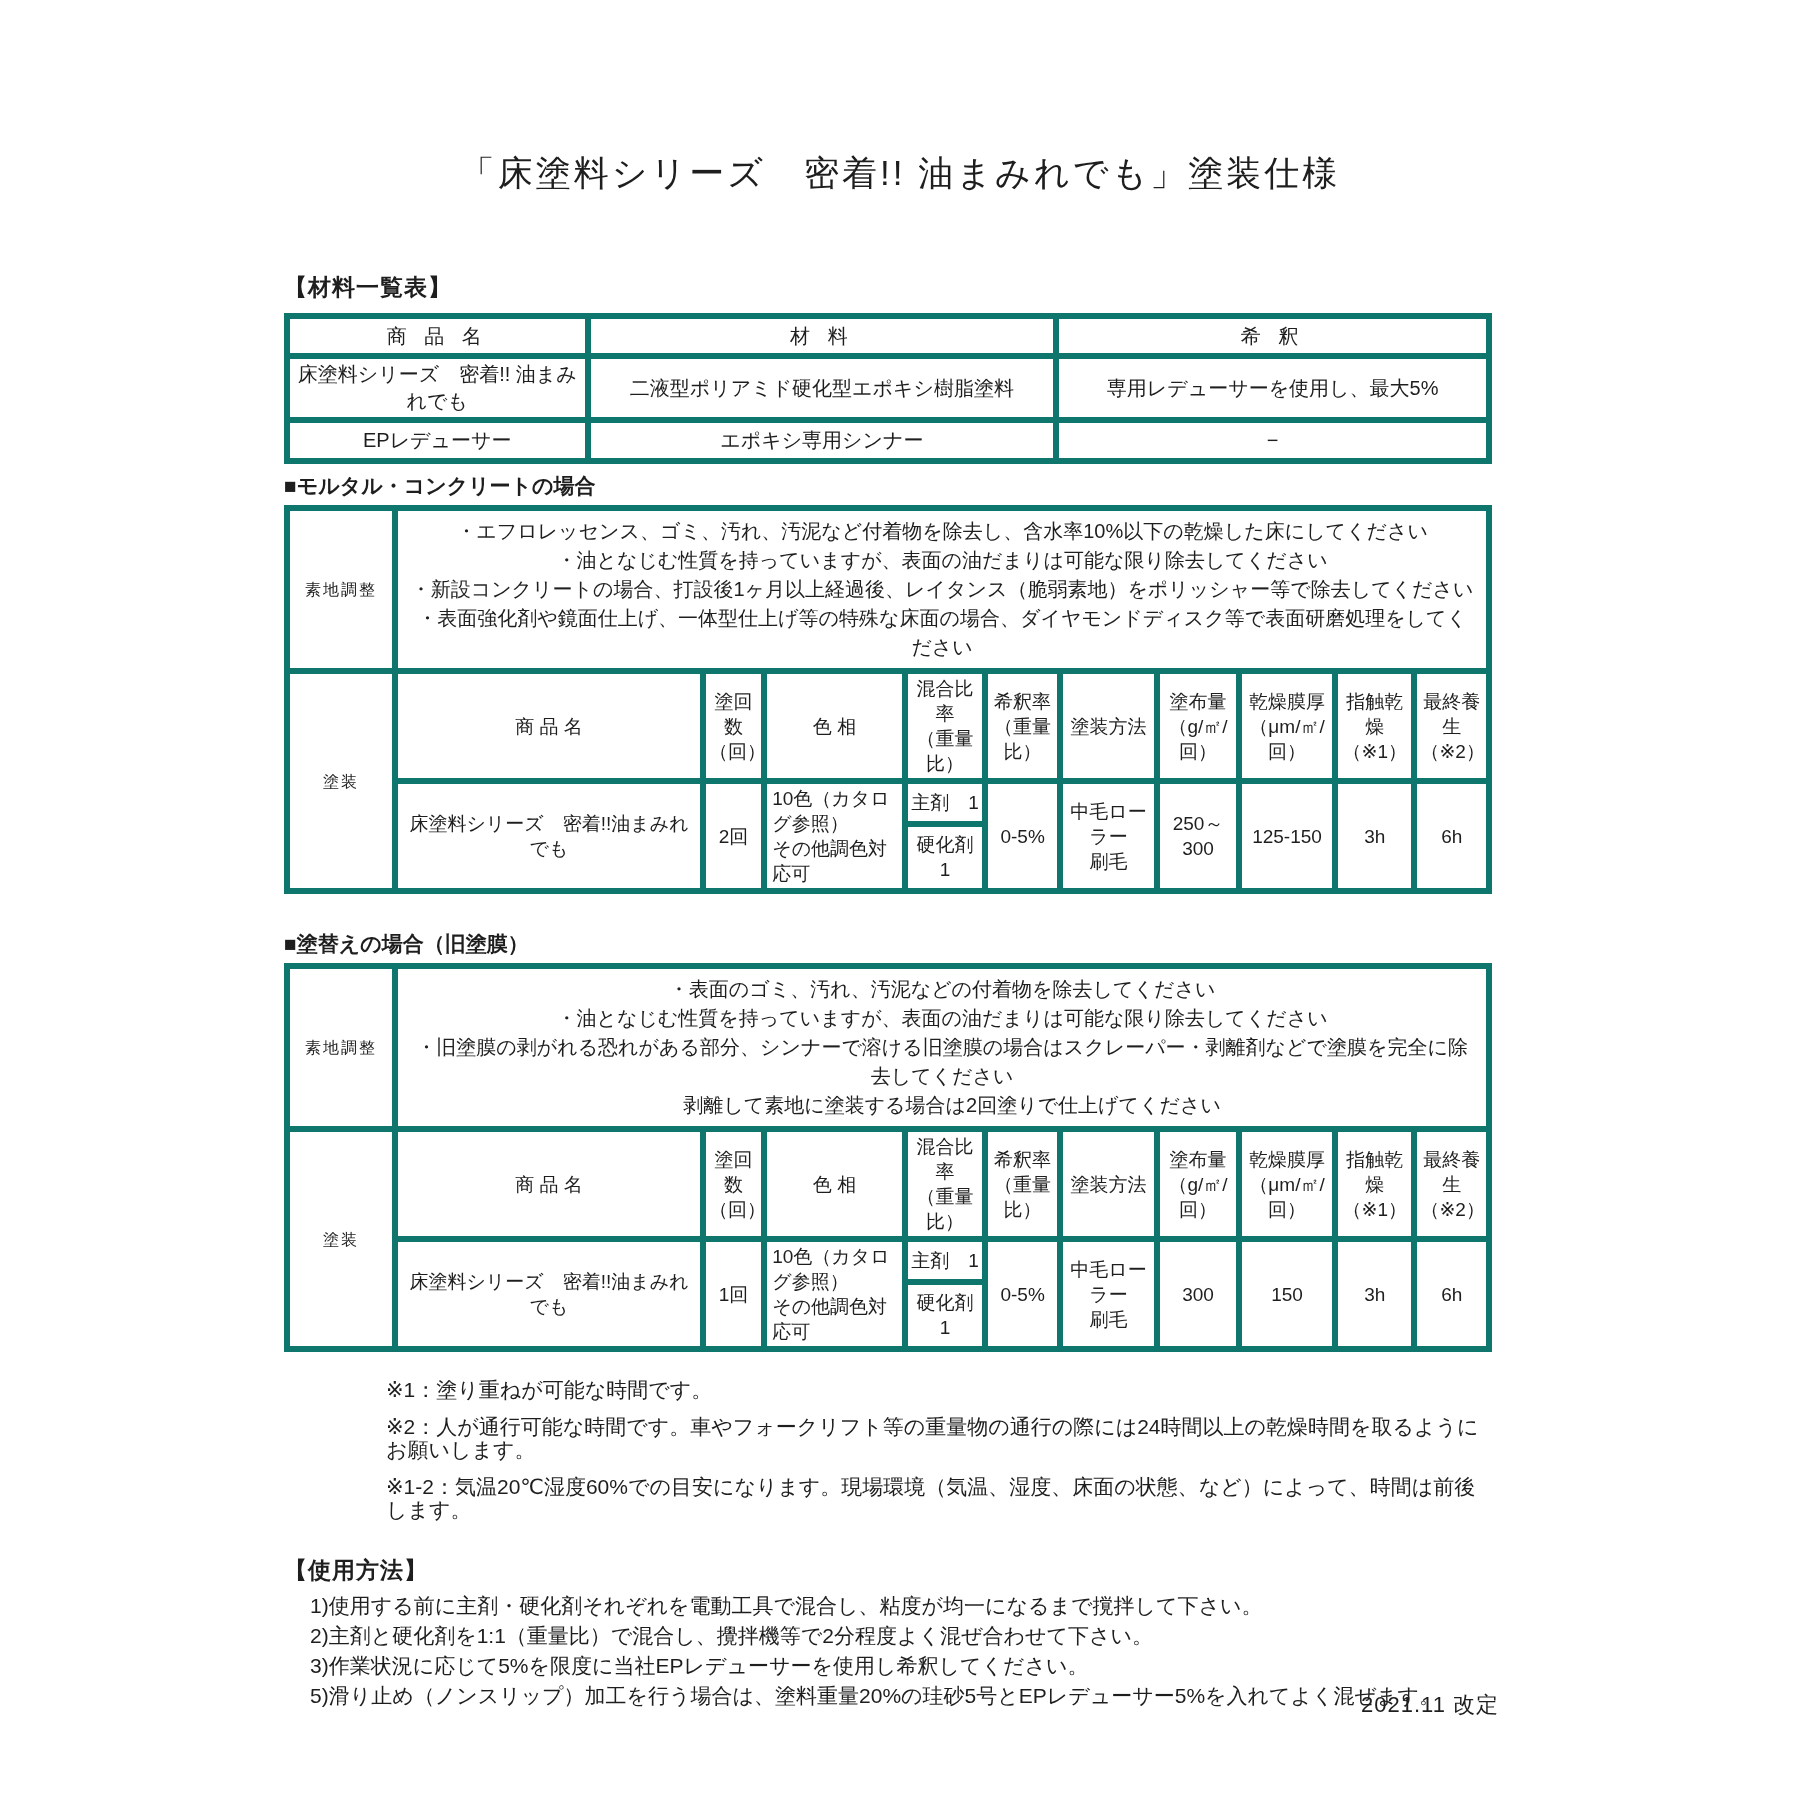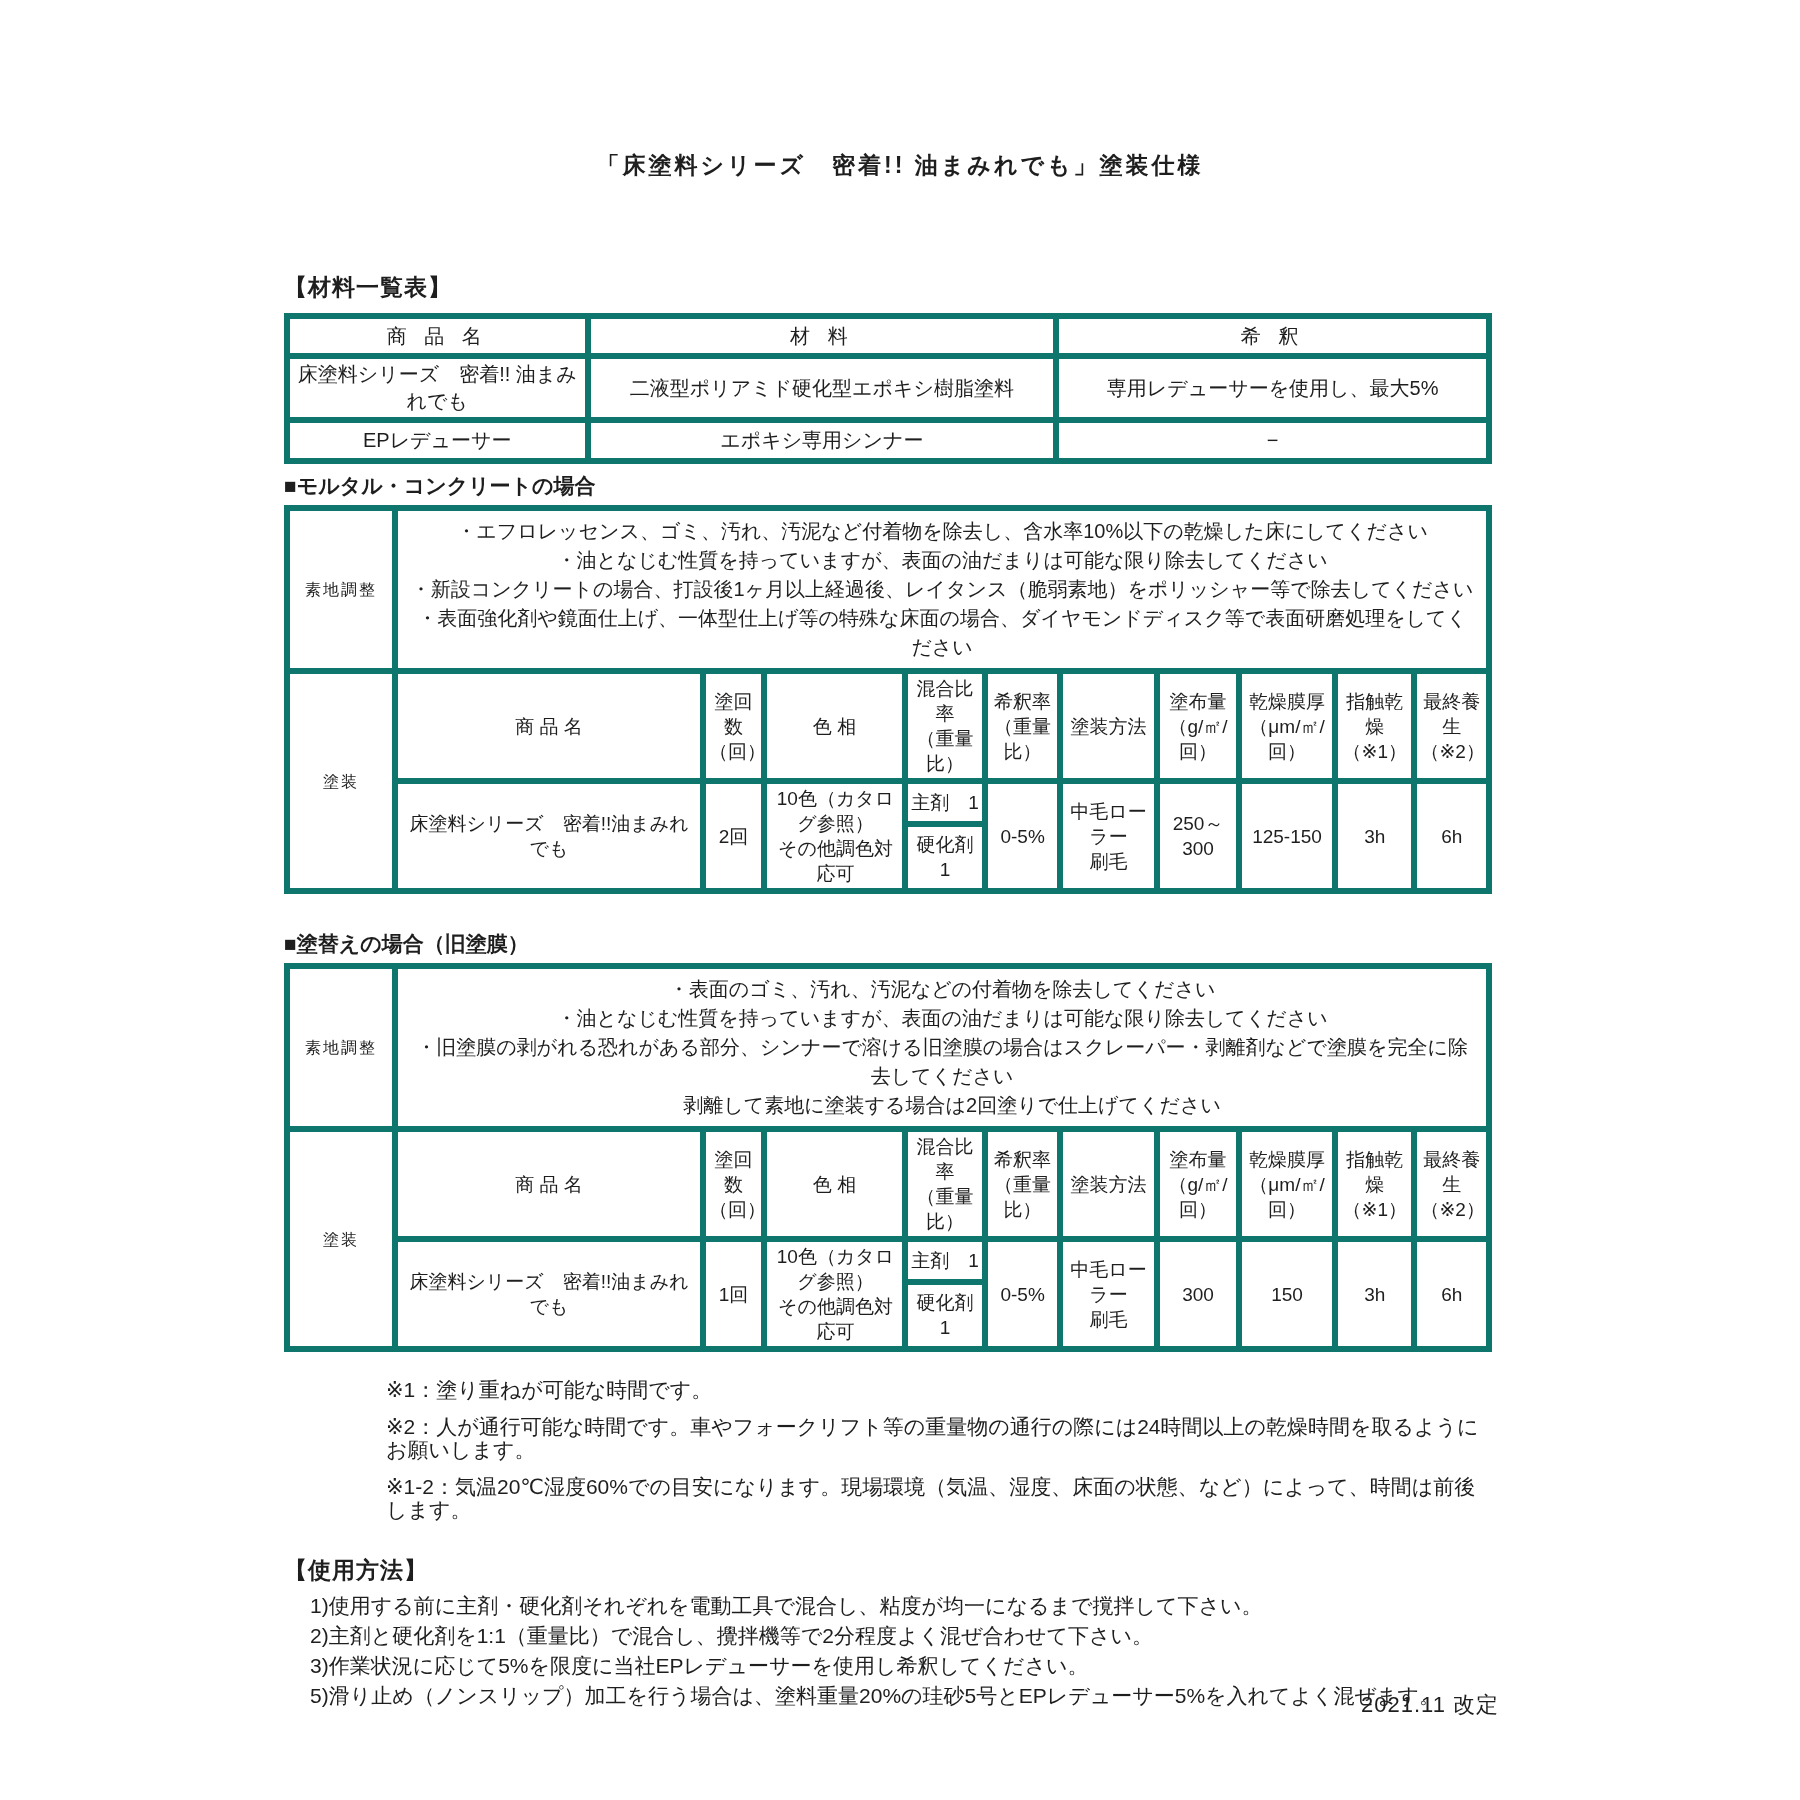--- a/index.html
+++ b/index.html
@@ -3,21 +3,21 @@
 <meta charset="utf-8">
 <style>
   html,body{margin:0;padding:0;background:#ffffff;}
   body{
     width:1800px;height:1800px;position:relative;
     font-family:"Liberation Sans","DejaVu Sans",sans-serif;
     color:#1e1e1e;
   }
   .page-title{
     position:absolute;top:150px;left:0;width:1800px;
-    text-align:center;font-size:23px;font-weight:bold;letter-spacing:3px;
+    text-align:center;font-size:35px;font-weight:normal;letter-spacing:3px;
   }
   .content{
     position:absolute;left:284px;top:272px;width:1208px;
   }
   .section-label{font-size:23px;font-weight:bold;letter-spacing:1px;}
   .case-label{font-size:21px;font-weight:bold;margin-top:36px;margin-bottom:5px;}
 
   table{border-collapse:collapse;width:100%;table-layout:fixed;}
   .doc-table{border:4px solid #222;}
   .doc-table td,.doc-table th{
@@ -33,21 +33,21 @@
   .materials-table td{height:31px;}
 
   .spec-table td{font-size:19px;line-height:25px;padding:2px 3px;}
   .spec-table .prep-cell{
     text-align:center;vertical-align:middle;height:112px;
     font-size:20px;line-height:29px;padding:6px 10px;
   }
   .spec-table .row-label{font-size:16px;letter-spacing:2px;text-align:center;}
   .spec-table .hdr{height:40px;}
   .spec-table .sub{height:28px;}
-  .spec-table .color-cell{text-align:center;padding-left:5px;}
+  .spec-table .color-cell{text-align:left;padding-left:5px;}
 
   .notes{margin-left:102px;margin-top:26px;}
   .notes p{margin:0 0 14px 0;font-size:21px;line-height:23px;}
 
   .list-section{margin-top:34px;}
   .list-section .items{margin-top:8px;}
   .list-section p{margin:0 0 7px 0;font-size:21px;line-height:23px;padding-left:26px;}
 
   .revision{
     position:absolute;left:1340px;top:1690px;width:180px;

